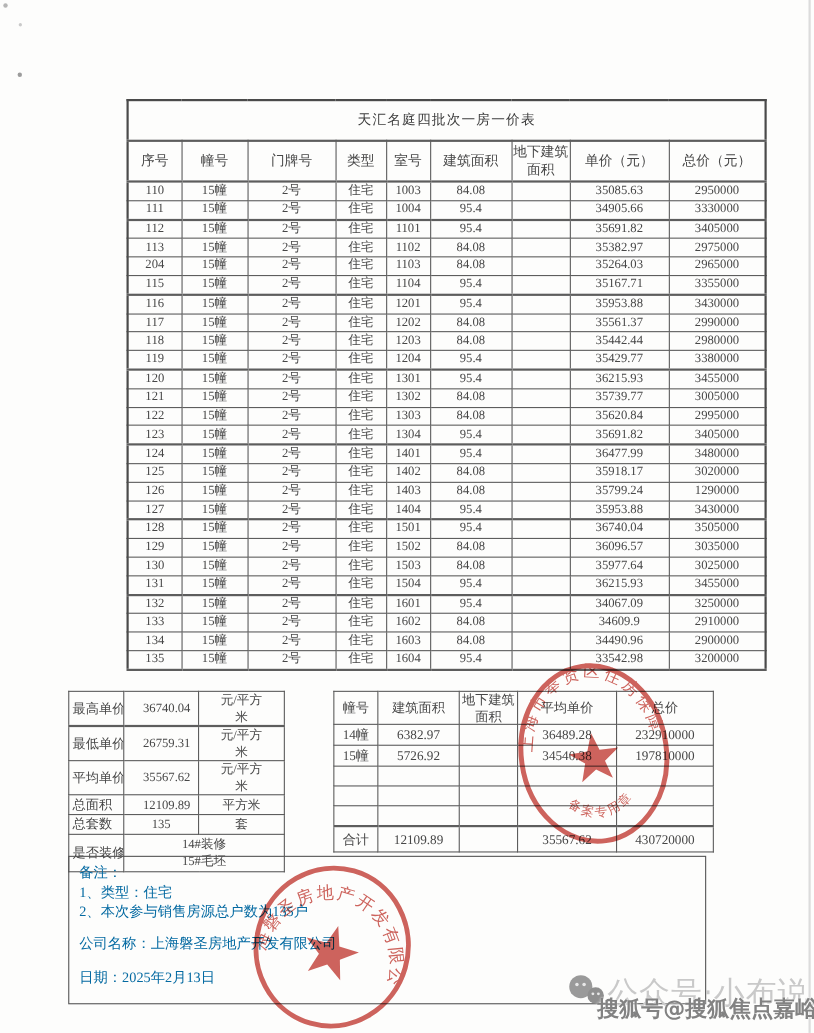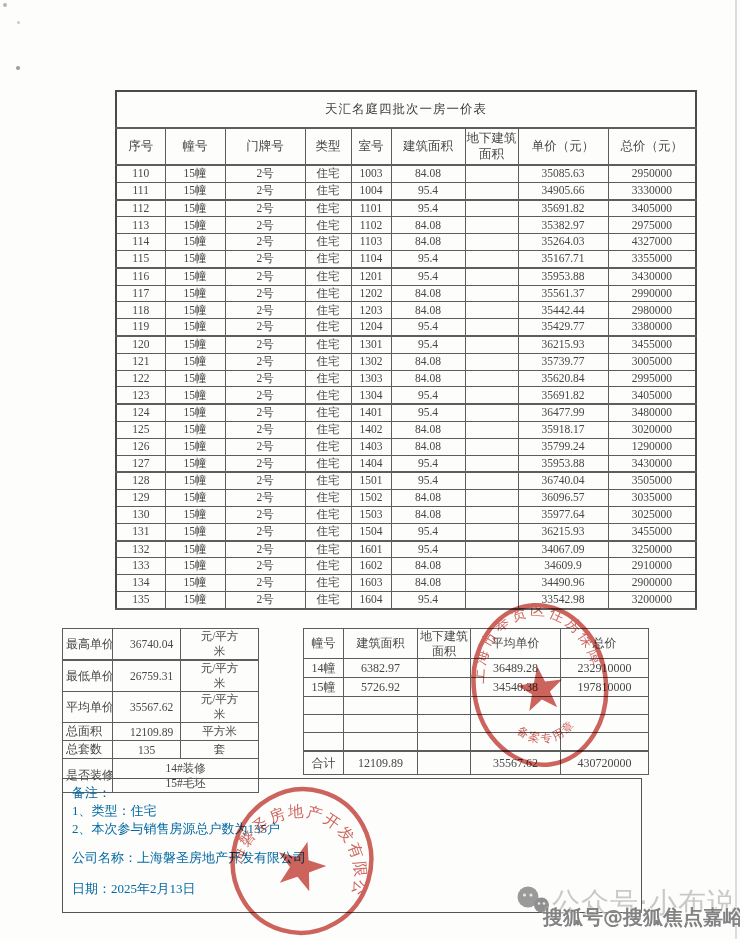--- a/index.html
+++ b/index.html
@@ -138,29 +138,29 @@
           <td>15幢</td>
           <td>2号</td>
           <td>住宅</td>
           <td>1102</td>
           <td>84.08</td>
           <td></td>
           <td>35382.97</td>
           <td>2975000</td>
         </tr>
         <tr>
-          <td>114</td>
+          <td>204</td>
           <td>15幢</td>
           <td>2号</td>
           <td>住宅</td>
           <td>1103</td>
           <td>84.08</td>
           <td></td>
           <td>35264.03</td>
-          <td>4327000</td>
+          <td>2965000</td>
         </tr>
         <tr class="floor-end">
           <td>115</td>
           <td>15幢</td>
           <td>2号</td>
           <td>住宅</td>
           <td>1104</td>
           <td>95.4</td>
           <td></td>
           <td>35167.71</td>

